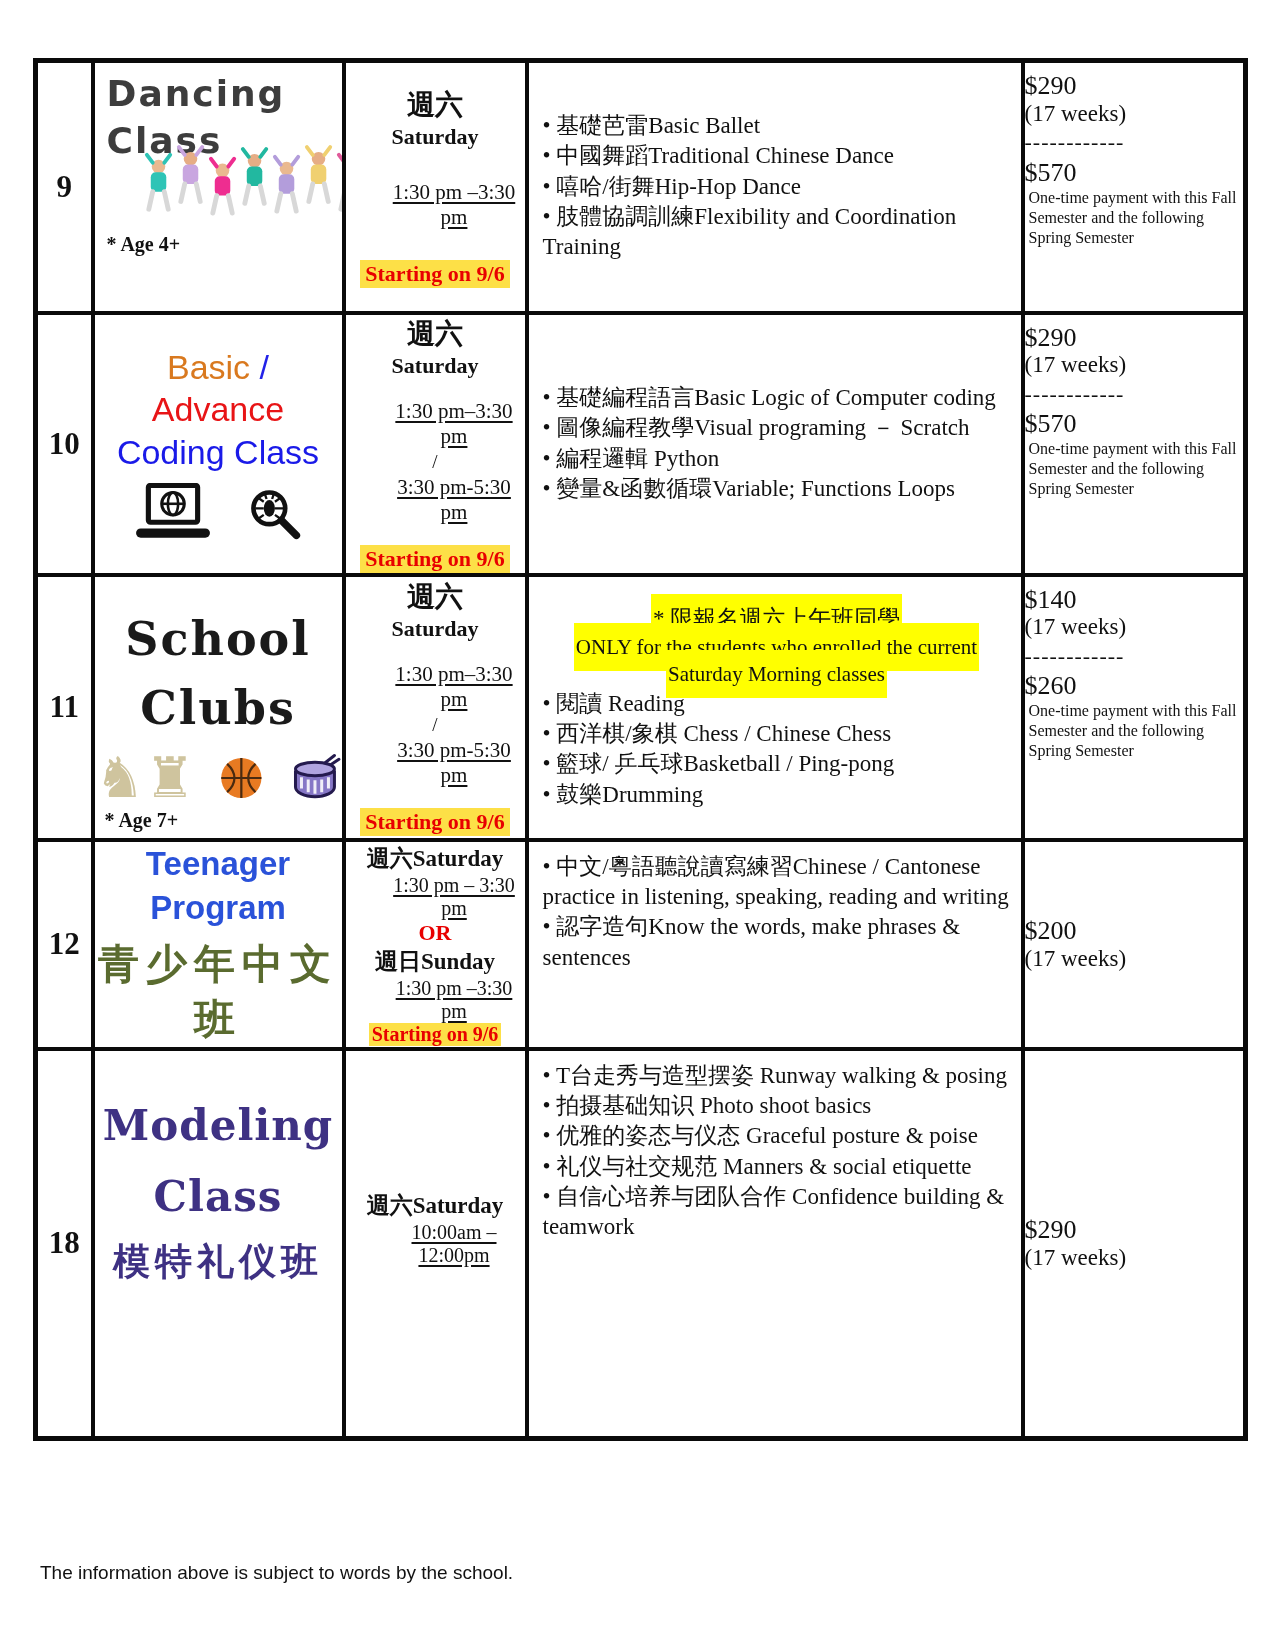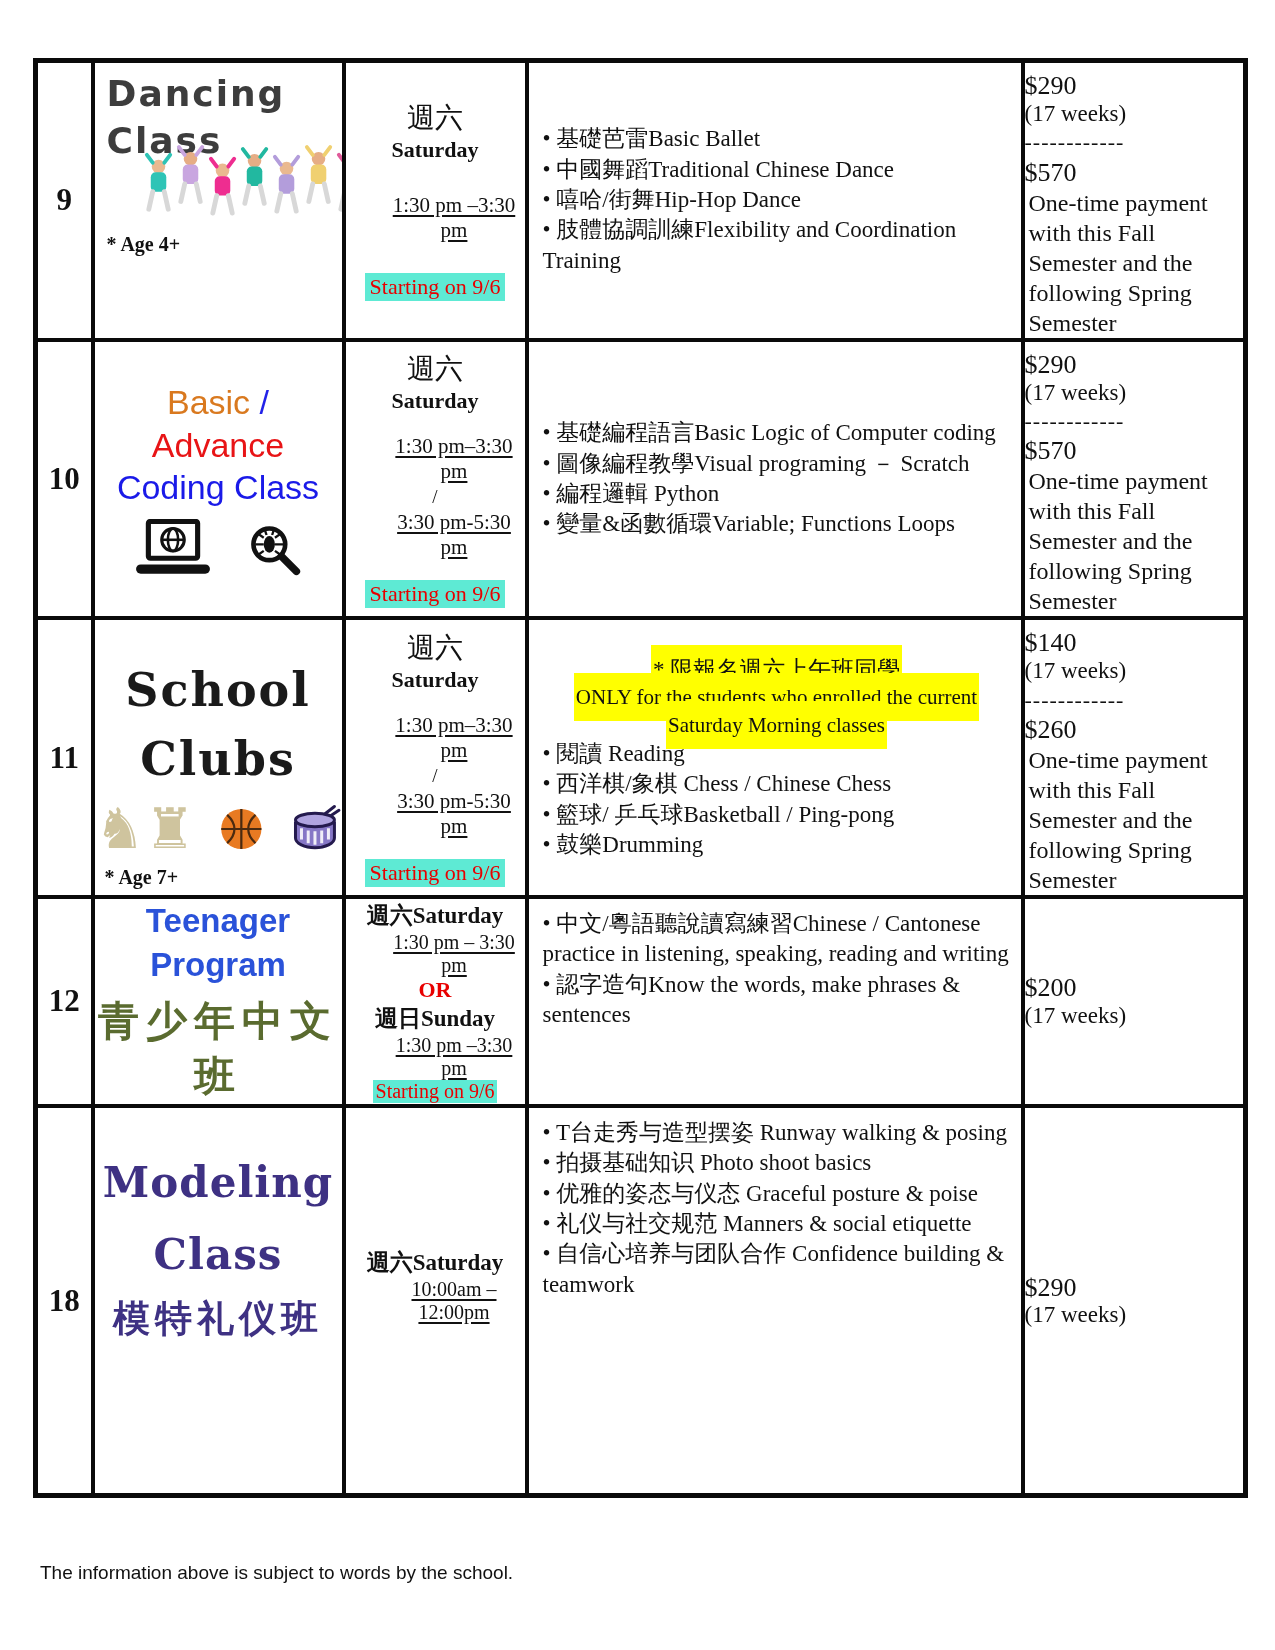--- a/index.html
+++ b/index.html
@@ -54,25 +54,25 @@
           font-size:33px; line-height:1.35; }
   .teenzh { color:#5a6b2f; font-size:41px; font-weight:bold; letter-spacing:7px; margin-top:6px; }
 
   
   .r13class { padding-bottom:110px; }
   .model { color:#3e3183; font-family:"DejaVu Serif", serif; font-weight:bold;
            font-size:42px; line-height:1.7; letter-spacing:1px; }
   .modelzh { color:#3e3183; font-size:37px; font-weight:bold; letter-spacing:5px; margin-top:4px; }
 
   
-  .zh   { font-weight:normal; font-size:28px; }
+  .zh   { font-weight:bold; font-size:28px; }
   .en   { font-weight:bold; font-size:22px; }
   .time { font-size:21px; text-decoration:underline; text-underline-offset:3px;padding-left:38px; }
   .slashline { font-size:19px; }
-  .hlstart { display:inline-block; background:#5eead4; color:#e80000; font-weight:normal;
+  .hlstart { display:inline-block; background:#fde047; color:#e80000; font-weight:bold;
              font-size:22px; padding:1px 5px; }
   .mb-lg { margin-bottom:30px; } .mb-md { margin-bottom:20px; } .mb-sm { margin-bottom:2px; }
   .sched12 .dayline { font-weight:bold; font-size:23px; }
   .sched12 .time { font-size:20px; }
   .sched12 .or { color:#e80000; font-weight:bold; font-size:22px; }
   .sched12 .hlstart { font-size:20px; padding:0 3px; }
   .r13sched { padding-bottom:30px; }
 
   
   .bullet::before { content:"• "; }
@@ -81,21 +81,21 @@
   .note-center { text-align:center; line-height:1.3; }
   .hl { background:#ffff00; padding:12px 2px; }
   .note-zh { font-size:23px; }
   .note-en { font-size:21px; }
 
   
   .price-top { vertical-align:top; padding-top:8px; }
   .amt  { font-size:26px; line-height:1.15; }
   .wks  { font-size:23px; line-height:1.15; }
   .dash { font-size:22px; letter-spacing:1px; line-height:1.2; margin:2px 0; }
-  .pnote { font-size:24px; line-height:1.25; padding:0 4px; }
+  .pnote { font-size:16px; line-height:1.25; padding:0 4px; }
 
   .footer { position:absolute; left:40px; top:1562px;
             font-family:"Liberation Sans", sans-serif; font-size:19px; color:#111; }
 </style>
 </head>
 <body>
 
 <div>
 <table class="sched">
   <colgroup>

